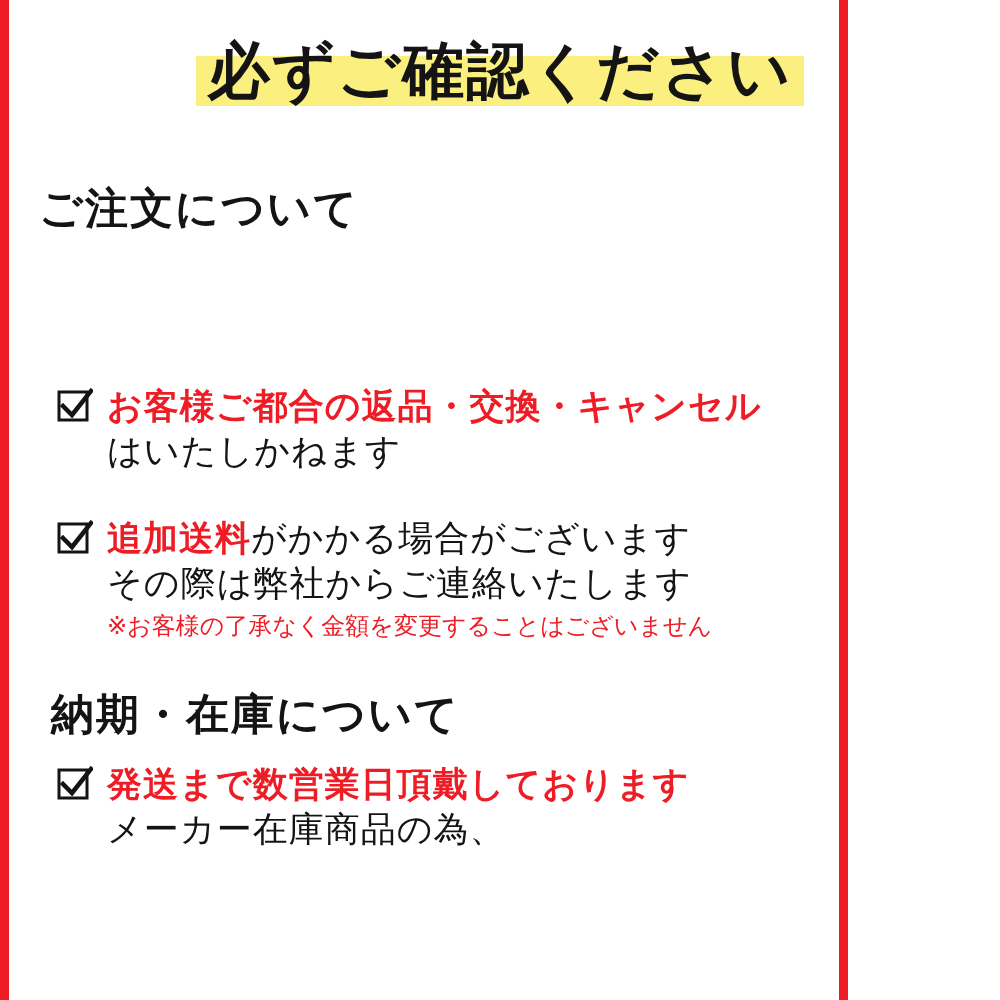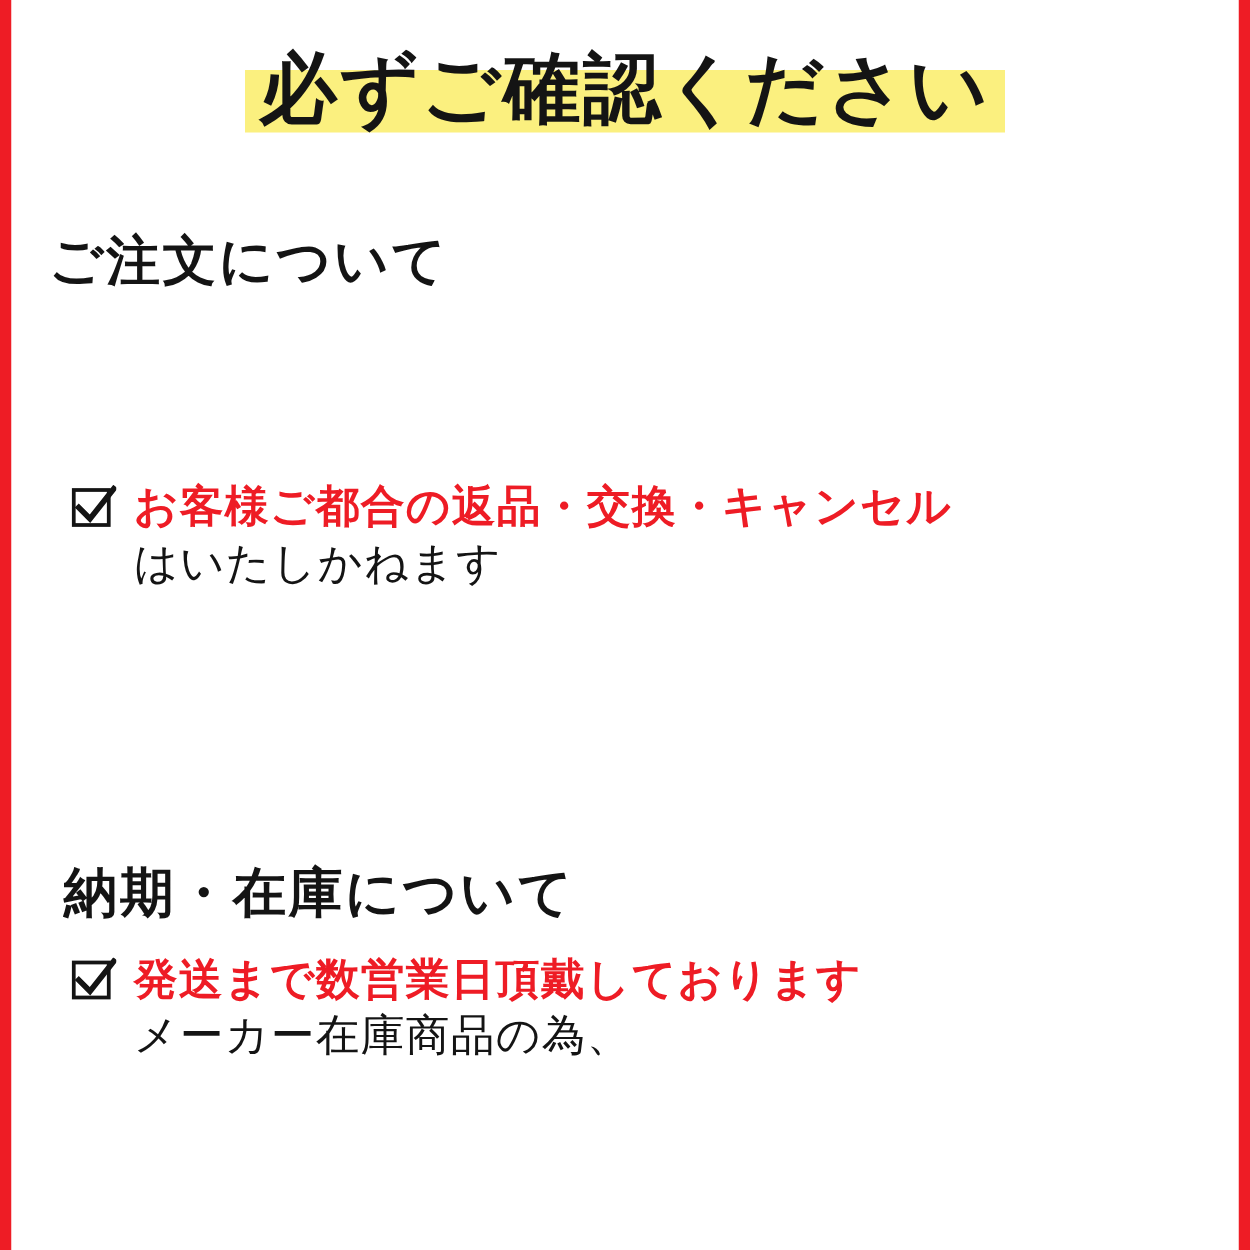--- a/index.html
+++ b/index.html
@@ -8,21 +8,21 @@
   }
   body {
     width: 1000px;
     height: 1000px;
     background: #ffffff;
     font-family: "DejaVu Sans", "Liberation Sans", sans-serif;
     overflow: hidden;
   }
   .page {
     position: relative;
-    width: 1000px;
+    width: 848px;
     height: 1000px;
     box-sizing: border-box;
     border-left: 9px solid #ee1c25;
     border-right: 9px solid #ee1c25;
     background: #ffffff;
   }
   .inner {
     position: absolute;
     left: 0;
     top: 0;
@@ -135,20 +135,33 @@
           <rect x="2" y="4" width="28" height="28" fill="#ffffff" stroke="#141414" stroke-width="3"></rect>
           <path d="M6 18 L15 27 L34 3" fill="none" stroke="#141414" stroke-width="4.5" stroke-linecap="square" stroke-linejoin="miter"></path>
         </svg>
       </span>
       <div class="lines">
         <div class="line"><span class="red">お客様ご都合の返品・交換・キャンセル</span></div>
         <div class="line"><span class="blk">はいたしかねます</span></div>
       </div>
     </div>
 
+    <div class="item" id="item3">
+      <span class="check">
+        <svg width="36" height="36" viewBox="0 0 36 36">
+          <rect x="2" y="4" width="28" height="28" fill="#ffffff" stroke="#141414" stroke-width="3"></rect>
+          <path d="M6 18 L15 27 L34 3" fill="none" stroke="#141414" stroke-width="4.5" stroke-linecap="square" stroke-linejoin="miter"></path>
+        </svg>
+      </span>
+      <div class="lines">
+        <div class="line"><span class="red">追加送料</span><span class="blk">がかかる場合がございます</span></div>
+        <div class="line"><span class="blk">その際は弊社からご連絡いたします</span></div>
+        <div class="note">※お客様の了承なく金額を変更することはございません</div>
+      </div>
+    </div>
 
     <div class="section-head" id="sec2-head">納期・在庫について</div>
 
     <div class="item" id="item4">
       <span class="check">
         <svg width="36" height="36" viewBox="0 0 36 36">
           <rect x="2" y="4" width="28" height="28" fill="#ffffff" stroke="#141414" stroke-width="3"></rect>
           <path d="M6 18 L15 27 L34 3" fill="none" stroke="#141414" stroke-width="4.5" stroke-linecap="square" stroke-linejoin="miter"></path>
         </svg>
       </span>

